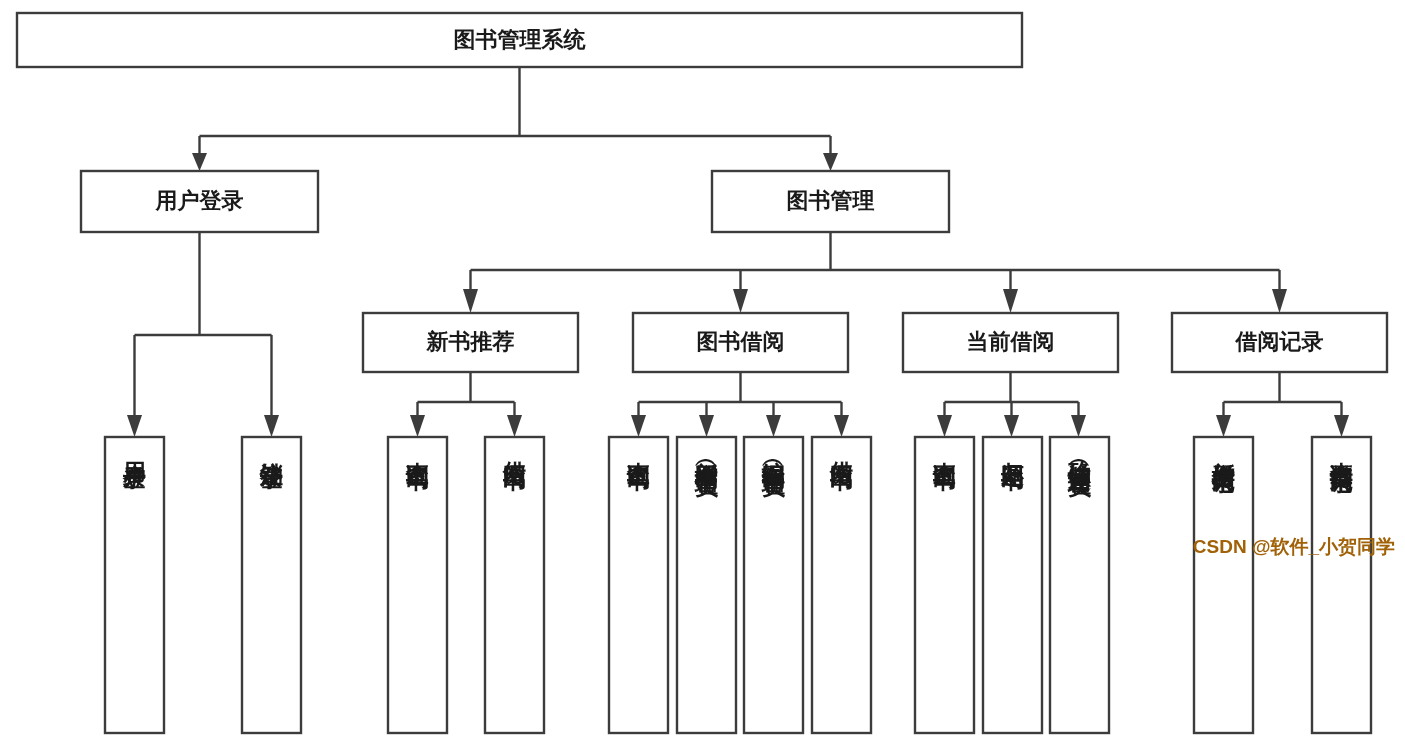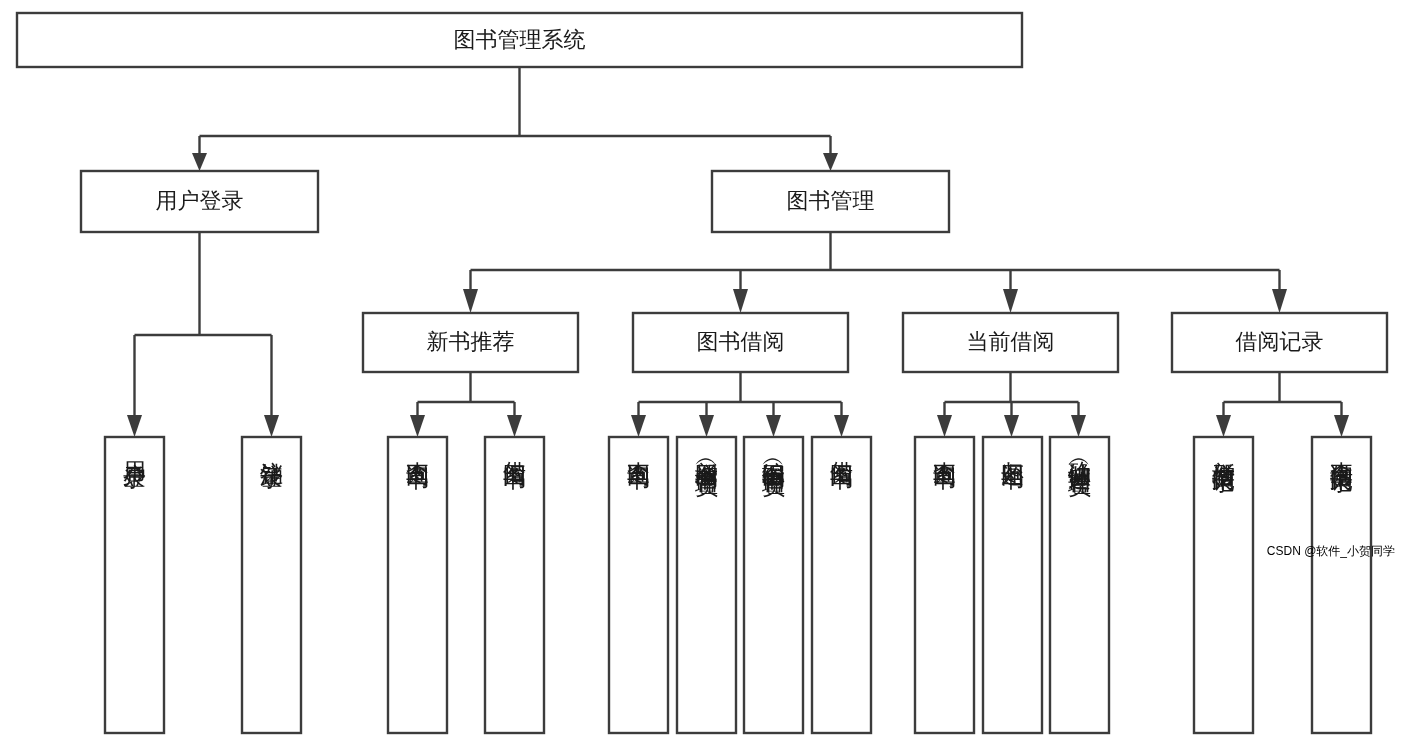--- a/index.html
+++ b/index.html
@@ -11,20 +11,21 @@
     width: 1405px;
     height: 747px;
     font-family: "Liberation Sans", sans-serif;
     overflow: hidden;
   }
   #diagram-root {
     position: relative;
     width: 1405px;
     height: 566px;
     background: #ffffff;
+    font-weight: bold;
   }
   svg#tree-svg {
     position: absolute;
     left: 0;
     top: 0;
     width: 1405px;
     height: 747px;
     display: block;
   }
   .node-box {
@@ -65,22 +66,22 @@
     color: #1a1a1a;
     letter-spacing: 2px;
     padding-top: 6px;
     text-align: left;
   }
   .watermark {
     position: absolute;
     right: 10px;
     bottom: 6px;
     font-family: "Liberation Sans", sans-serif;
-    font-size: 12px;
-    color: #000000;
+    font-size: 19px;
+    color: #a16207;
     white-space: nowrap;
     user-select: none;
     text-align: right;
   }
 </style>
 </head>
 <body>
 
 <div id="diagram-root">
 

